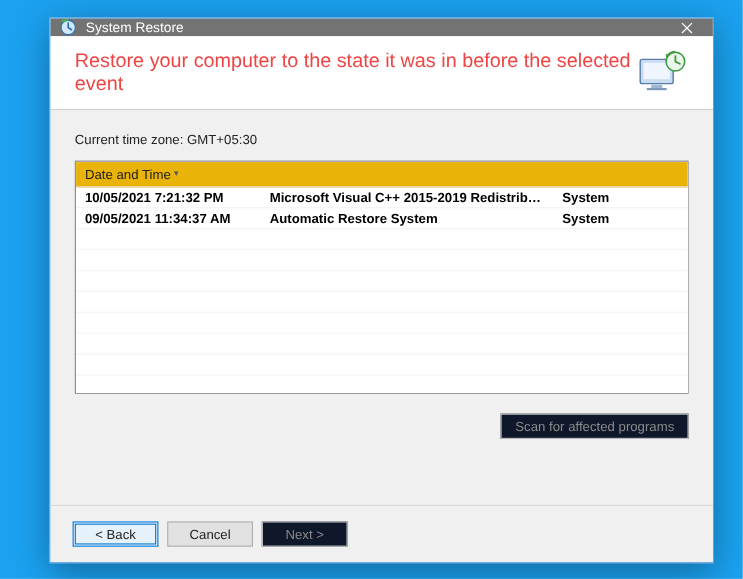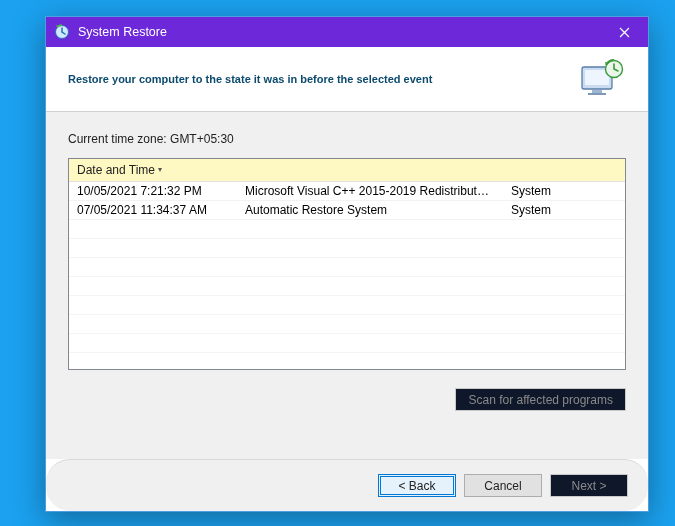--- a/index.html
+++ b/index.html
@@ -18,22 +18,22 @@
     top: 16px;
     width: 602px;
     height: 494px;
     background: #ffffff;
     border: 1px solid #4d9de2;
     box-shadow: 0 8px 30px rgba(0,0,0,0.35);
     display: flex;
     flex-direction: column;
   }
   .titlebar {
-    height: 30px;
-    background: #6d28d9;
+    height: 16px;
+    background: #737373;
     color: #ffffff;
     display: flex;
     align-items: center;
     padding: 0 2px 0 8px;
   }
   .titlebar .tb-icon {
     width: 16px; height: 16px;
     margin-right: 8px;
     display: flex; align-items: center; justify-content: center;
   }
@@ -44,23 +44,23 @@
     color: #fff;
   }
 
   .header-strip {
     display: flex;
     align-items: center;
     padding: 12px 22px 12px 22px;
     background: #ffffff;
   }
   .header-strip .head-text {
-    font-weight: 700;
-    font-size: 11px;
-    color: #0c4a6e;
+    font-weight: 400;
+    font-size: 18px;
+    color: #ef4444;
     flex: 1;
   }
   .header-strip .head-icon { width: 48px; height: 40px; }
 
   .separator {
     height: 1px;
     background: #d0d0d0;
     margin: 0;
   }
 
@@ -81,27 +81,27 @@
     overflow: auto;
   }
   .grid-row {
     display: flex;
     height: 18px;
     align-items: center;
     border-bottom: 1px solid #f2f2f2;
   }
   .grid-header {
     display: flex;
-    background: #fef9c3;
+    background: #eab308;
     border-bottom: 1px solid #e2e2e2;
     height: 22px;
     align-items: center;
     user-select: none;
   }
-  .col { padding: 0 8px; overflow: hidden; text-overflow: ellipsis; white-space: nowrap; }
+  .col { padding: 0 8px; overflow: hidden; text-overflow: ellipsis; white-space: nowrap; font-weight: bold; }
   .col-date  { width: 152px; }
   .col-desc  { width: 250px; }
   .col-type  { flex: 1; }
   .grid-header .col {
     font-weight: 400;
     color: #222;
     border-right: 1px solid #e2e2e2;
     height: 100%;
     display: flex; align-items: center;
   }
@@ -142,23 +142,22 @@
     outline-offset: -3px;
     background:#e5f1fb;
   }
   .scan-btn { min-width: 170px; }
 
   .footer {
     background: #f0f0f0;
     border-top: 1px solid #d8d8d8;
     padding: 14px 20px;
     display: flex;
-    justify-content: flex-end;
+    justify-content: flex-start;
     gap: 8px;
-    border-radius: 24px;
   }
 </style>
 </head>
 <body>
 
 <div class="window">
 
   <div class="titlebar">
     <span class="tb-icon">
       <svg viewBox="0 0 16 16" width="16" height="16">
@@ -204,21 +203,21 @@
           <span class="sort-caret">▾</span>
         </div>
       </div>
 
       <div class="grid-row">
         <div class="col col-date">10/05/2021 7:21:32 PM</div>
         <div class="col col-desc">Microsoft Visual C++ 2015-2019 Redistributable ...</div>
         <div class="col col-type">System</div>
       </div>
       <div class="grid-row">
-        <div class="col col-date">07/05/2021 11:34:37 AM</div>
+        <div class="col col-date">09/05/2021 11:34:37 AM</div>
         <div class="col col-desc">Automatic Restore System</div>
         <div class="col col-type">System</div>
       </div>
       <div class="empty-row"></div>
       <div class="empty-row"></div>
       <div class="empty-row"></div>
       <div class="empty-row"></div>
       <div class="empty-row"></div>
       <div class="empty-row"></div>
       <div class="empty-row"></div>

